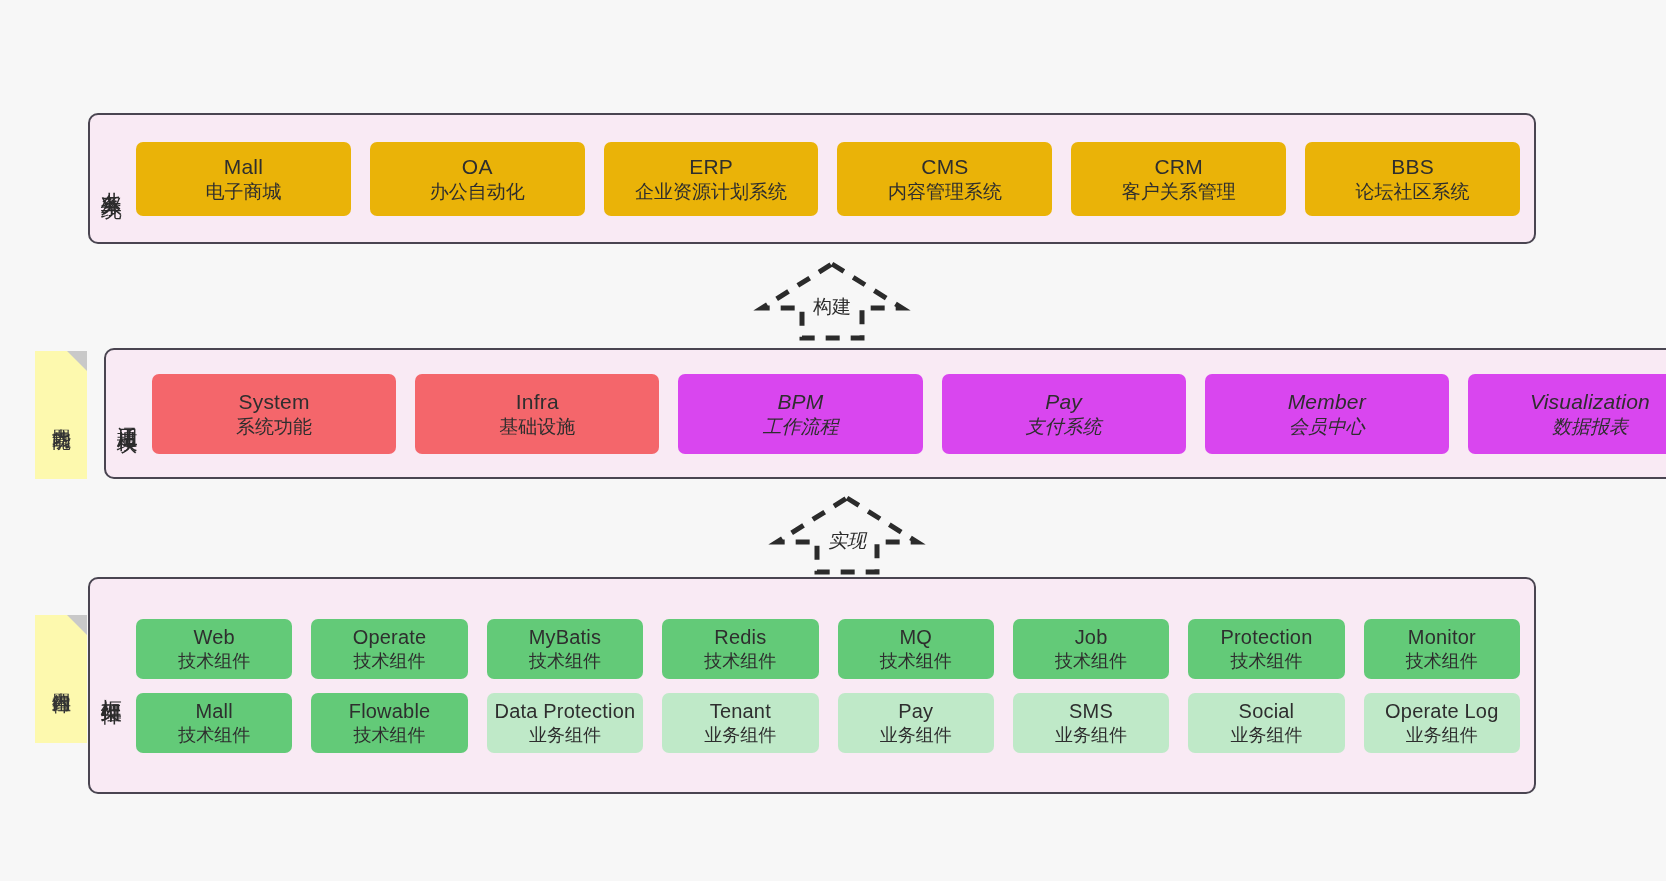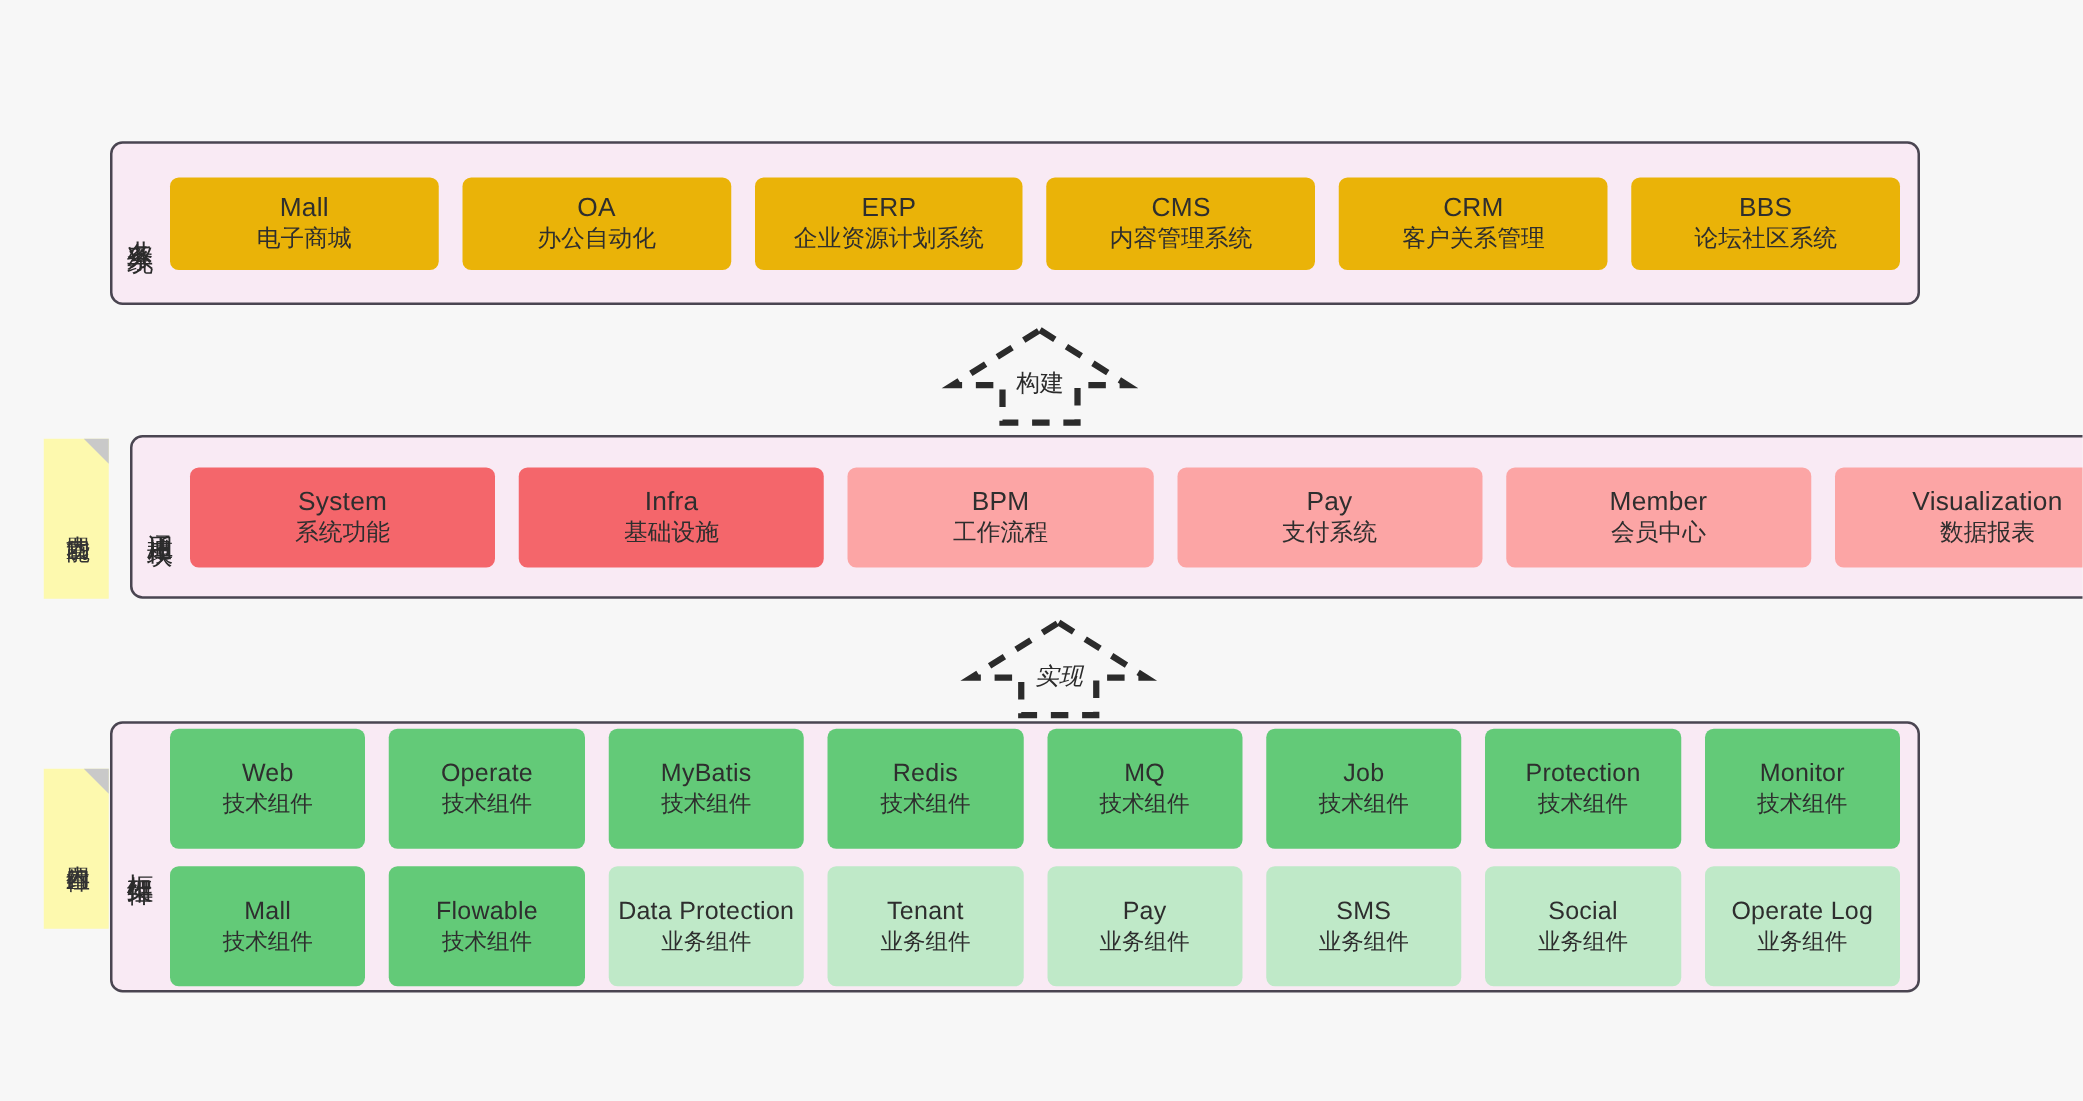--- a/index.html
+++ b/index.html
@@ -82,21 +82,21 @@
     letter-spacing: 0.2px;
   }
   .card .s {
     font-size: 19px;
     color: #2e2e2e;
     margin-top: 2px;
   }
 
   .c-blue      { background: #eab308; }
   .c-red       { background: #f4666b; }
-  .c-pink      { background: #fca5a5; }
+  .c-pink      { background: #d946ef; font-style: italic; }
   .c-green     { background: #63ca78; }
   .c-lightgrn  { background: #bfe9c8; }
 
   
   #layer-business {
     left: 88px;
     top: 113px;
     width: 1448px;
     height: 131px;
   }
@@ -111,21 +111,21 @@
   }
   #layer-common .card { height: 80px; }
 
   
   #layer-framework {
     left: 88px;
     top: 577px;
     width: 1448px;
     height: 217px;
   }
-  #layer-framework .card { height: 96px; align-items: center; }
+  #layer-framework .card { height: 60px; align-items: center; }
   #layer-framework .card .t { font-size: 20px; }
   #layer-framework .card .s { font-size: 18px; }
 
   
   .note {
     position: absolute;
     width: 52px;
     background: #fdf9ae;
     display: flex;
     align-items: center;

